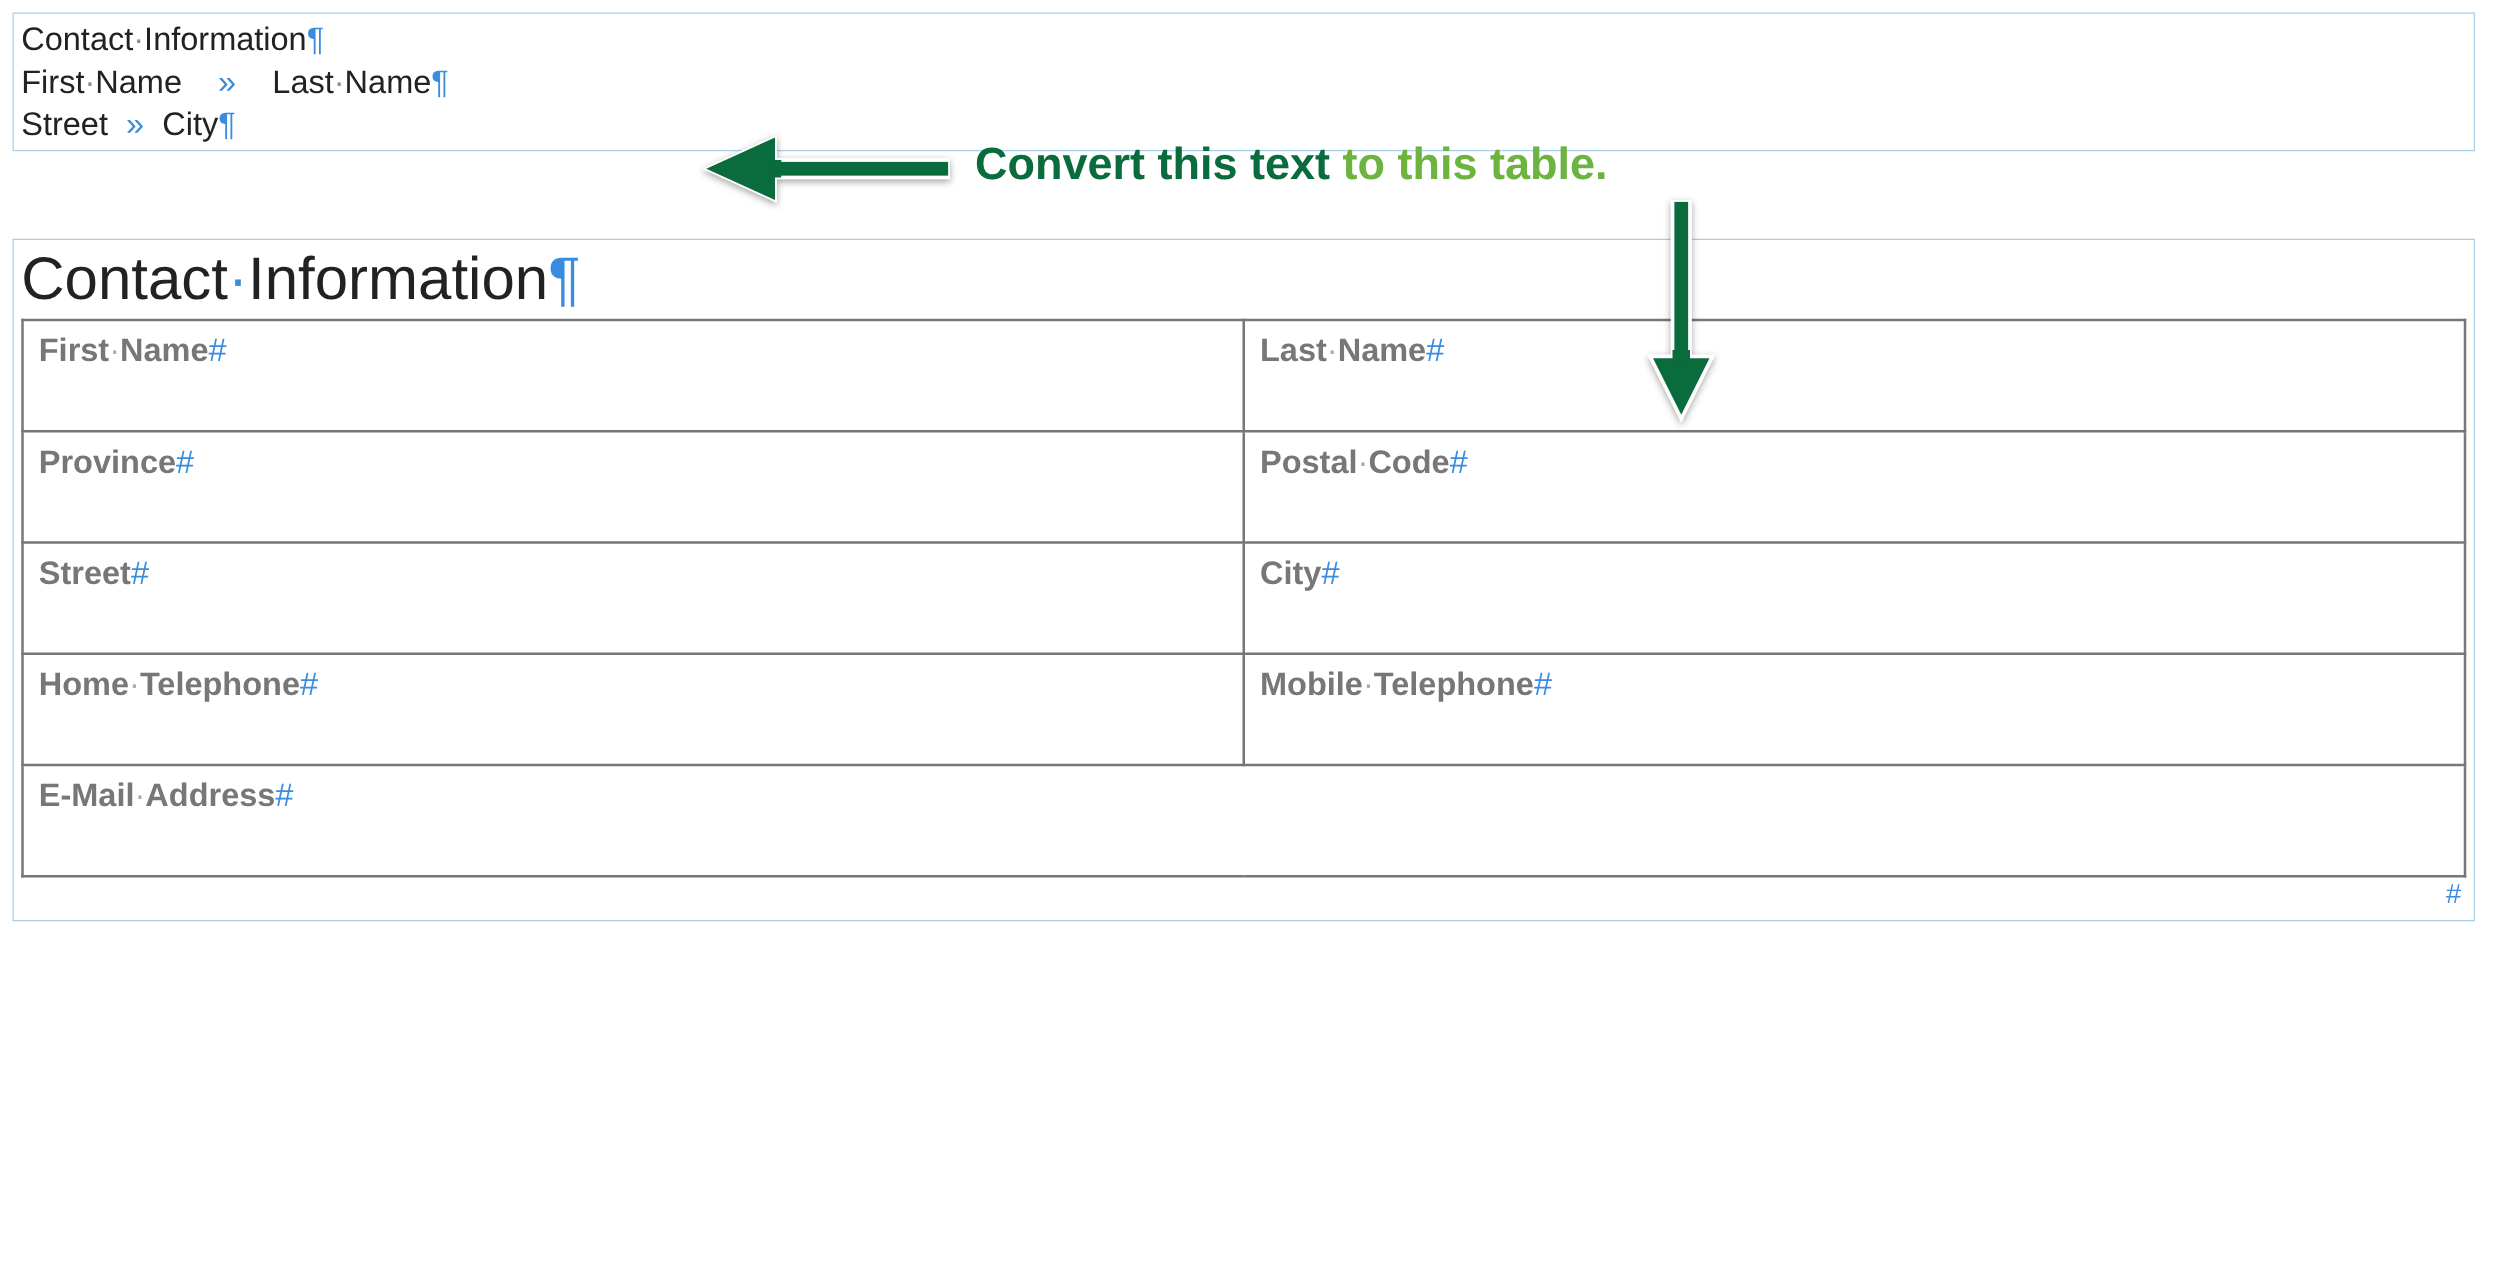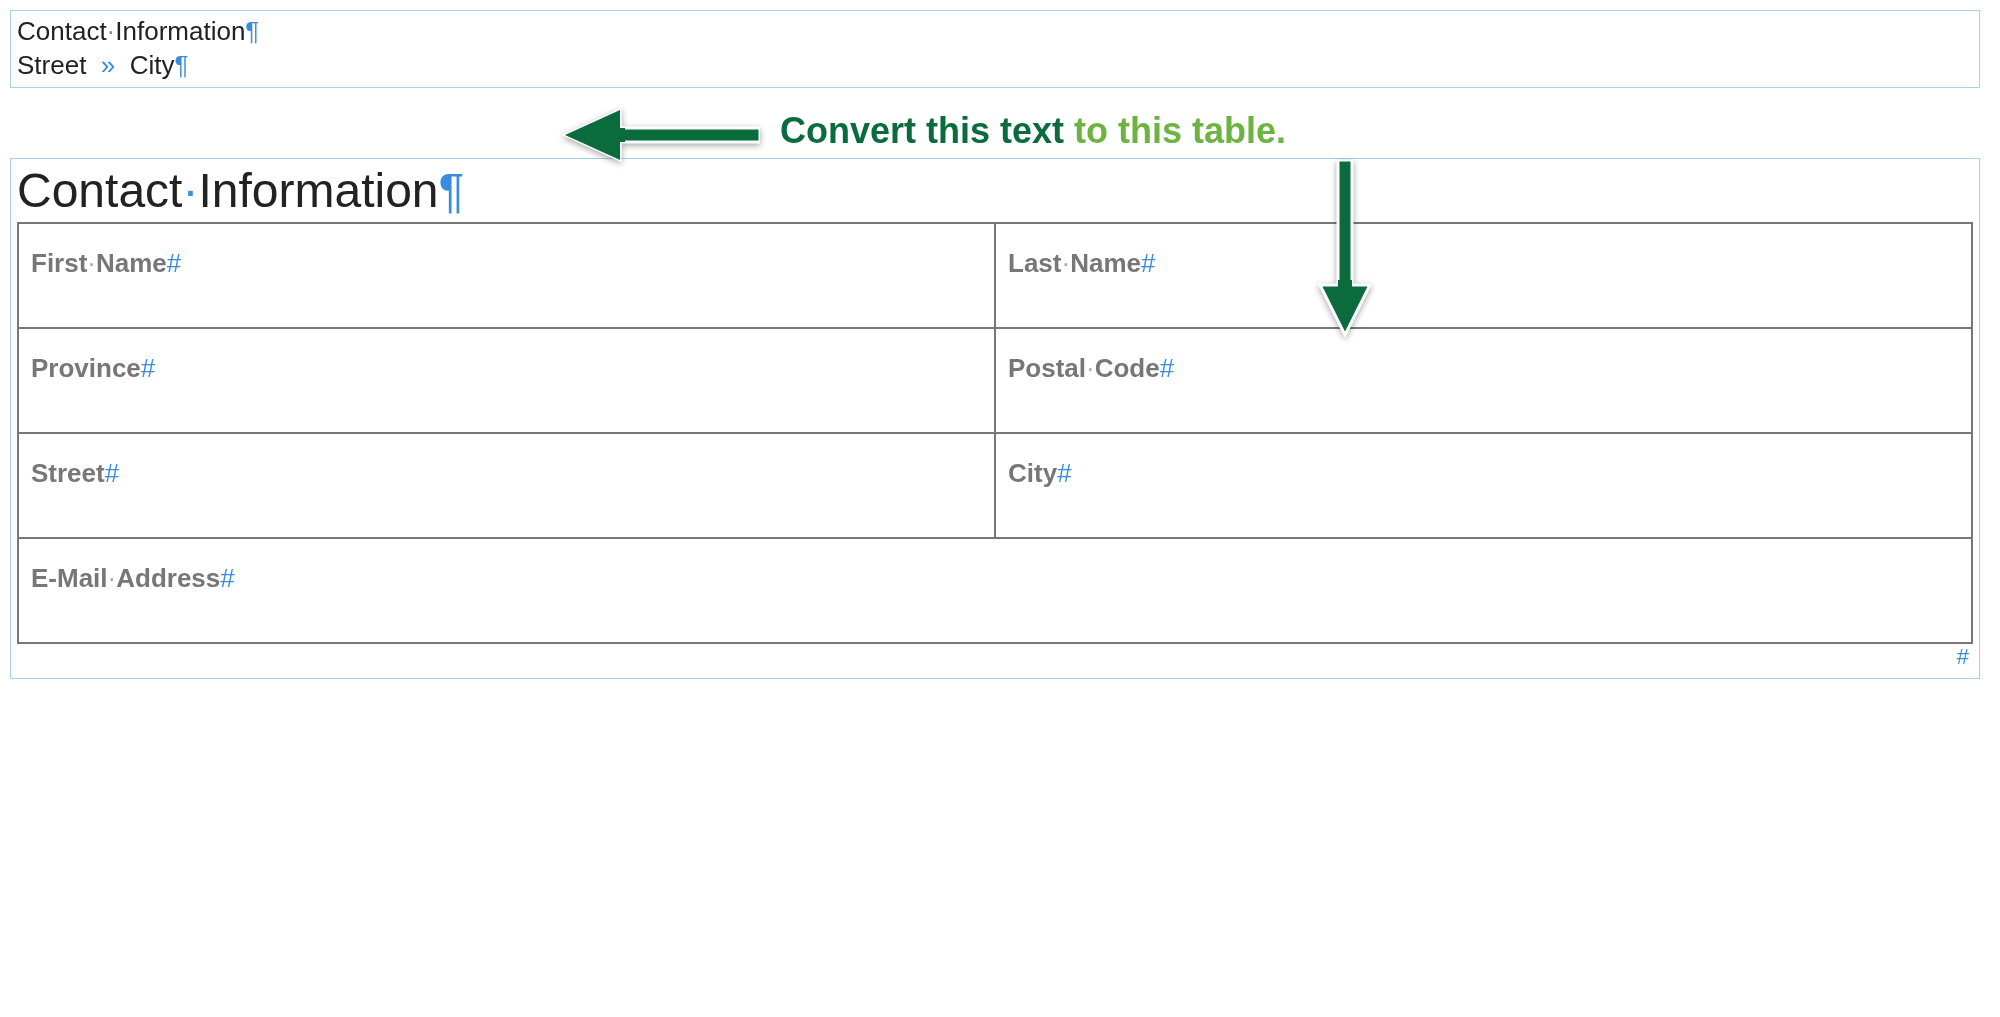--- a/index.html
+++ b/index.html
@@ -52,41 +52,42 @@
   .table-heading .pil { color: #3a8dde; font-weight: 400; }
   .table-heading .dot { color: #3a8dde; }
 
   table.form {
     border-collapse: collapse;
     width: calc(100% - 12px);
     margin: 0 6px;
   }
   table.form td {
     border: 2px solid #777;
-    padding: 24px 12px 48px 12px;
+    padding: 8px 12px 48px 12px;
     vertical-align: top;
     font-size: 26px;
     font-weight: 600;
     color: #777;
     width: 50%;
   }
   table.form td .hash { color: #3a8dde; font-weight: 400; }
   table.form td .dot { color: #aaa; font-weight: 400; }
   .trail-hash {
     text-align: right;
     padding-right: 10px;
     font-size: 22px;
     color: #3a8dde;
   }
 </style>
 </head>
 <body>
 
 <div class="text-block">
   <div class="line"><span><span>Contact</span><span class="dot">·</span><span>Information</span></span><span class="pil">¶</span></div>
+  <div class="line"><span><span>First</span><span class="dot">·</span><span>Name</span></span>    <span class="tabm">»</span>    <span><span>Last</span><span class="dot">·</span><span>Name</span></span><span class="pil">¶</span></div>
   <div class="line"><span>Street</span>  <span class="tabm">»</span>  <span>City</span><span class="pil">¶</span></div>
 </div>
 
 <div class="annotation" style="left:780px; top:110px;">
   <span class="ann-green">Convert this text </span><span class="ann-light">to this table.</span>
 </div>
 
 <div class="arrow-wrap" style="left:560px; top:100px;">
   <svg width="200" height="70" viewBox="0 0 200 70">
     <path d="M 200 35 L 60 35 L 60 15 L 10 35 L 60 55 L 60 35" fill="#0a6b3d" stroke="#fff" stroke-width="3" stroke-linejoin="round"></path>
@@ -119,18 +120,22 @@
     </tr>
     <tr>
       <td><span>Province</span><span class="hash">#</span></td>
       <td><span><span>Postal</span><span class="dot">·</span><span>Code</span></span><span class="hash">#</span></td>
     </tr>
     <tr>
       <td><span>Street</span><span class="hash">#</span></td>
       <td><span>City</span><span class="hash">#</span></td>
     </tr>
     <tr>
+      <td><span><span>Home</span><span class="dot">·</span><span>Telephone</span></span><span class="hash">#</span></td>
+      <td><span><span>Mobile</span><span class="dot">·</span><span>Telephone</span></span><span class="hash">#</span></td>
+    </tr>
+    <tr>
       <td colspan="2"><span><span>E-Mail</span><span class="dot">·</span><span>Address</span></span><span class="hash">#</span></td>
     </tr>
   </tbody>
     </table>
   <div class="trail-hash">#</div>
 </div>
 
 </body></html>

